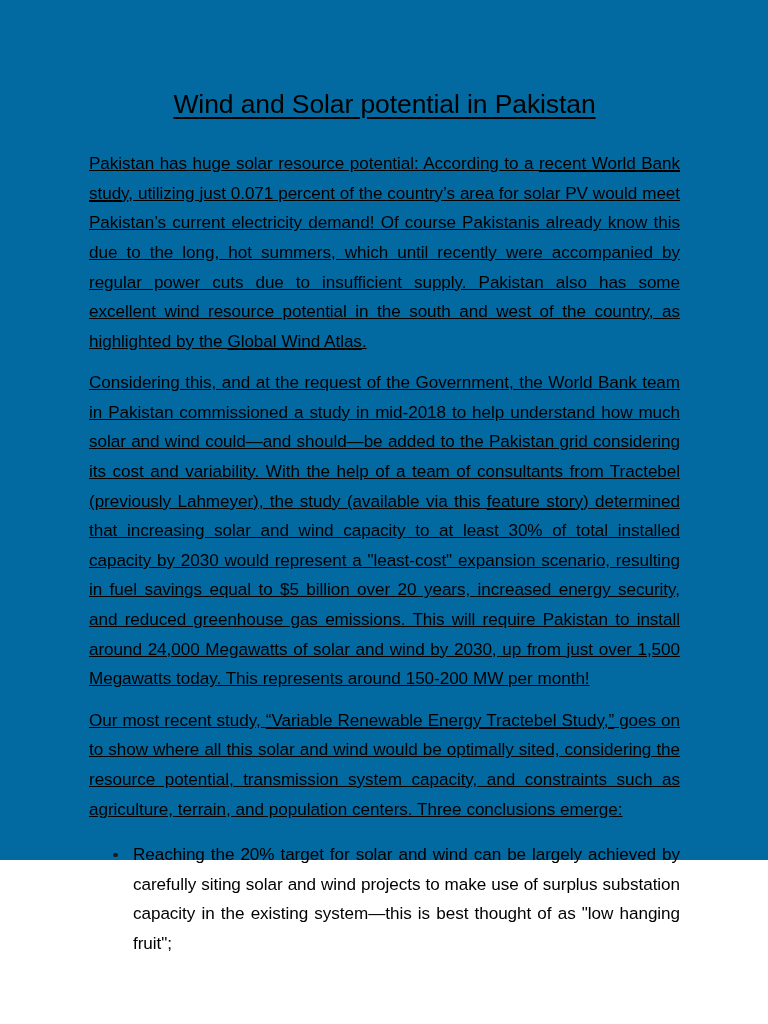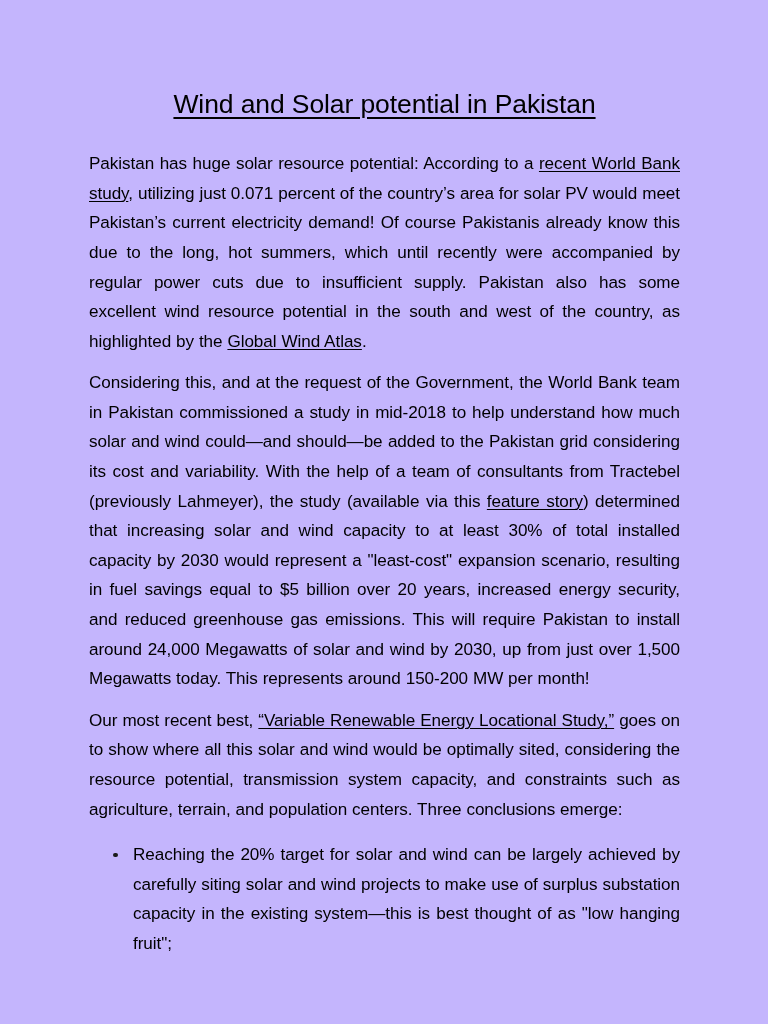--- a/index.html
+++ b/index.html
@@ -13,22 +13,22 @@
     height: 1024px;
     overflow: hidden;
     font-family: "Liberation Sans", sans-serif;
     color: #000000;
     -webkit-font-smoothing: antialiased;
   }
 
   .page {
     position: relative;
     width: 768px;
-    height: 1024px;
-    background: #c4b5fd;
+    height: 860px;
+    background: #0369a1;
     box-sizing: border-box;
   }
 
   .content {
     position: absolute;
     left: 89px;
     top: 88px;
     width: 591px;
   }
 
@@ -49,20 +49,21 @@
 
   
   .para {
     font-size: 17.1px;
     line-height: 29.6px;
     margin: 0 0 12px 0;
     text-align: justify;
     text-justify: inter-word;
     letter-spacing: -0.05px;
     word-spacing: 0.2px;
+    text-decoration: underline;
   }
   .para:last-child {
     margin-bottom: 0;
   }
 
   
   .ulink {
     text-decoration: underline;
     text-underline-offset: 2px;
     text-decoration-thickness: 1.2px;
@@ -106,20 +107,20 @@
 <div class="page">
   <div class="content">
 
     <h1 class="doc-title"><span class="title-text">Wind and Solar potential in Pakistan</span></h1>
 
     <p class="para"><span>Pakistan has huge solar resource potential: According to a </span><span class="ulink">recent World Bank study</span><span>, utilizing just 0.071 percent of the country’s area for solar PV would meet Pakistan’s current electricity demand! Of course Pakistanis already know this due to the long, hot summers, which until recently were accompanied by regular power cuts due to insufficient supply. Pakistan also has some excellent wind resource potential in the south and west of the country, as highlighted by the </span><span class="ulink">Global Wind Atlas</span><span>.</span></p>
 
     <p class="para"><span>Considering this, and at the request of the Government, the World Bank team in Pakistan commissioned a study in mid-2018 to help understand how much solar and wind could—and should—be added to the Pakistan grid considering its cost and variability. With the help of a team of consultants from Tractebel (previously Lahmeyer), the study (available via this </span><span class="ulink">feature story</span><span>) determined that increasing solar and wind capacity to at least 30% of total installed capacity by 2030 would represent a "least-cost" expansion scenario, resulting in fuel savings equal to $5 billion over 20 years, increased energy security, and reduced greenhouse gas emissions. This will require Pakistan to install around 24,000 Megawatts of solar and wind by 2030, up from just over 1,500 Megawatts today. This represents around 150-200 MW per month!</span></p>
 
 
-    <p class="para"><span>Our most recent best, </span><span class="ulink">“Variable Renewable Energy Locational Study,”</span><span> goes on to show where all this solar and wind would be optimally sited, considering the resource potential, transmission system capacity, and constraints such as agriculture, terrain, and population centers. Three conclusions emerge:</span></p>
+    <p class="para"><span>Our most recent study, </span><span class="ulink">“Variable Renewable Energy Tractebel Study,”</span><span> goes on to show where all this solar and wind would be optimally sited, considering the resource potential, transmission system capacity, and constraints such as agriculture, terrain, and population centers. Three conclusions emerge:</span></p>
 
     <ul class="bullet-list">
       <li class="bullet-item"><span class="bullet-marker"></span><span>Reaching the 20% target for solar and wind can be largely achieved by carefully siting solar and wind projects to make use of surplus substation capacity in the existing system—this is best thought of as "low hanging fruit";</span></li>
     </ul>
 
   </div>
 </div>
 
 </body></html>

